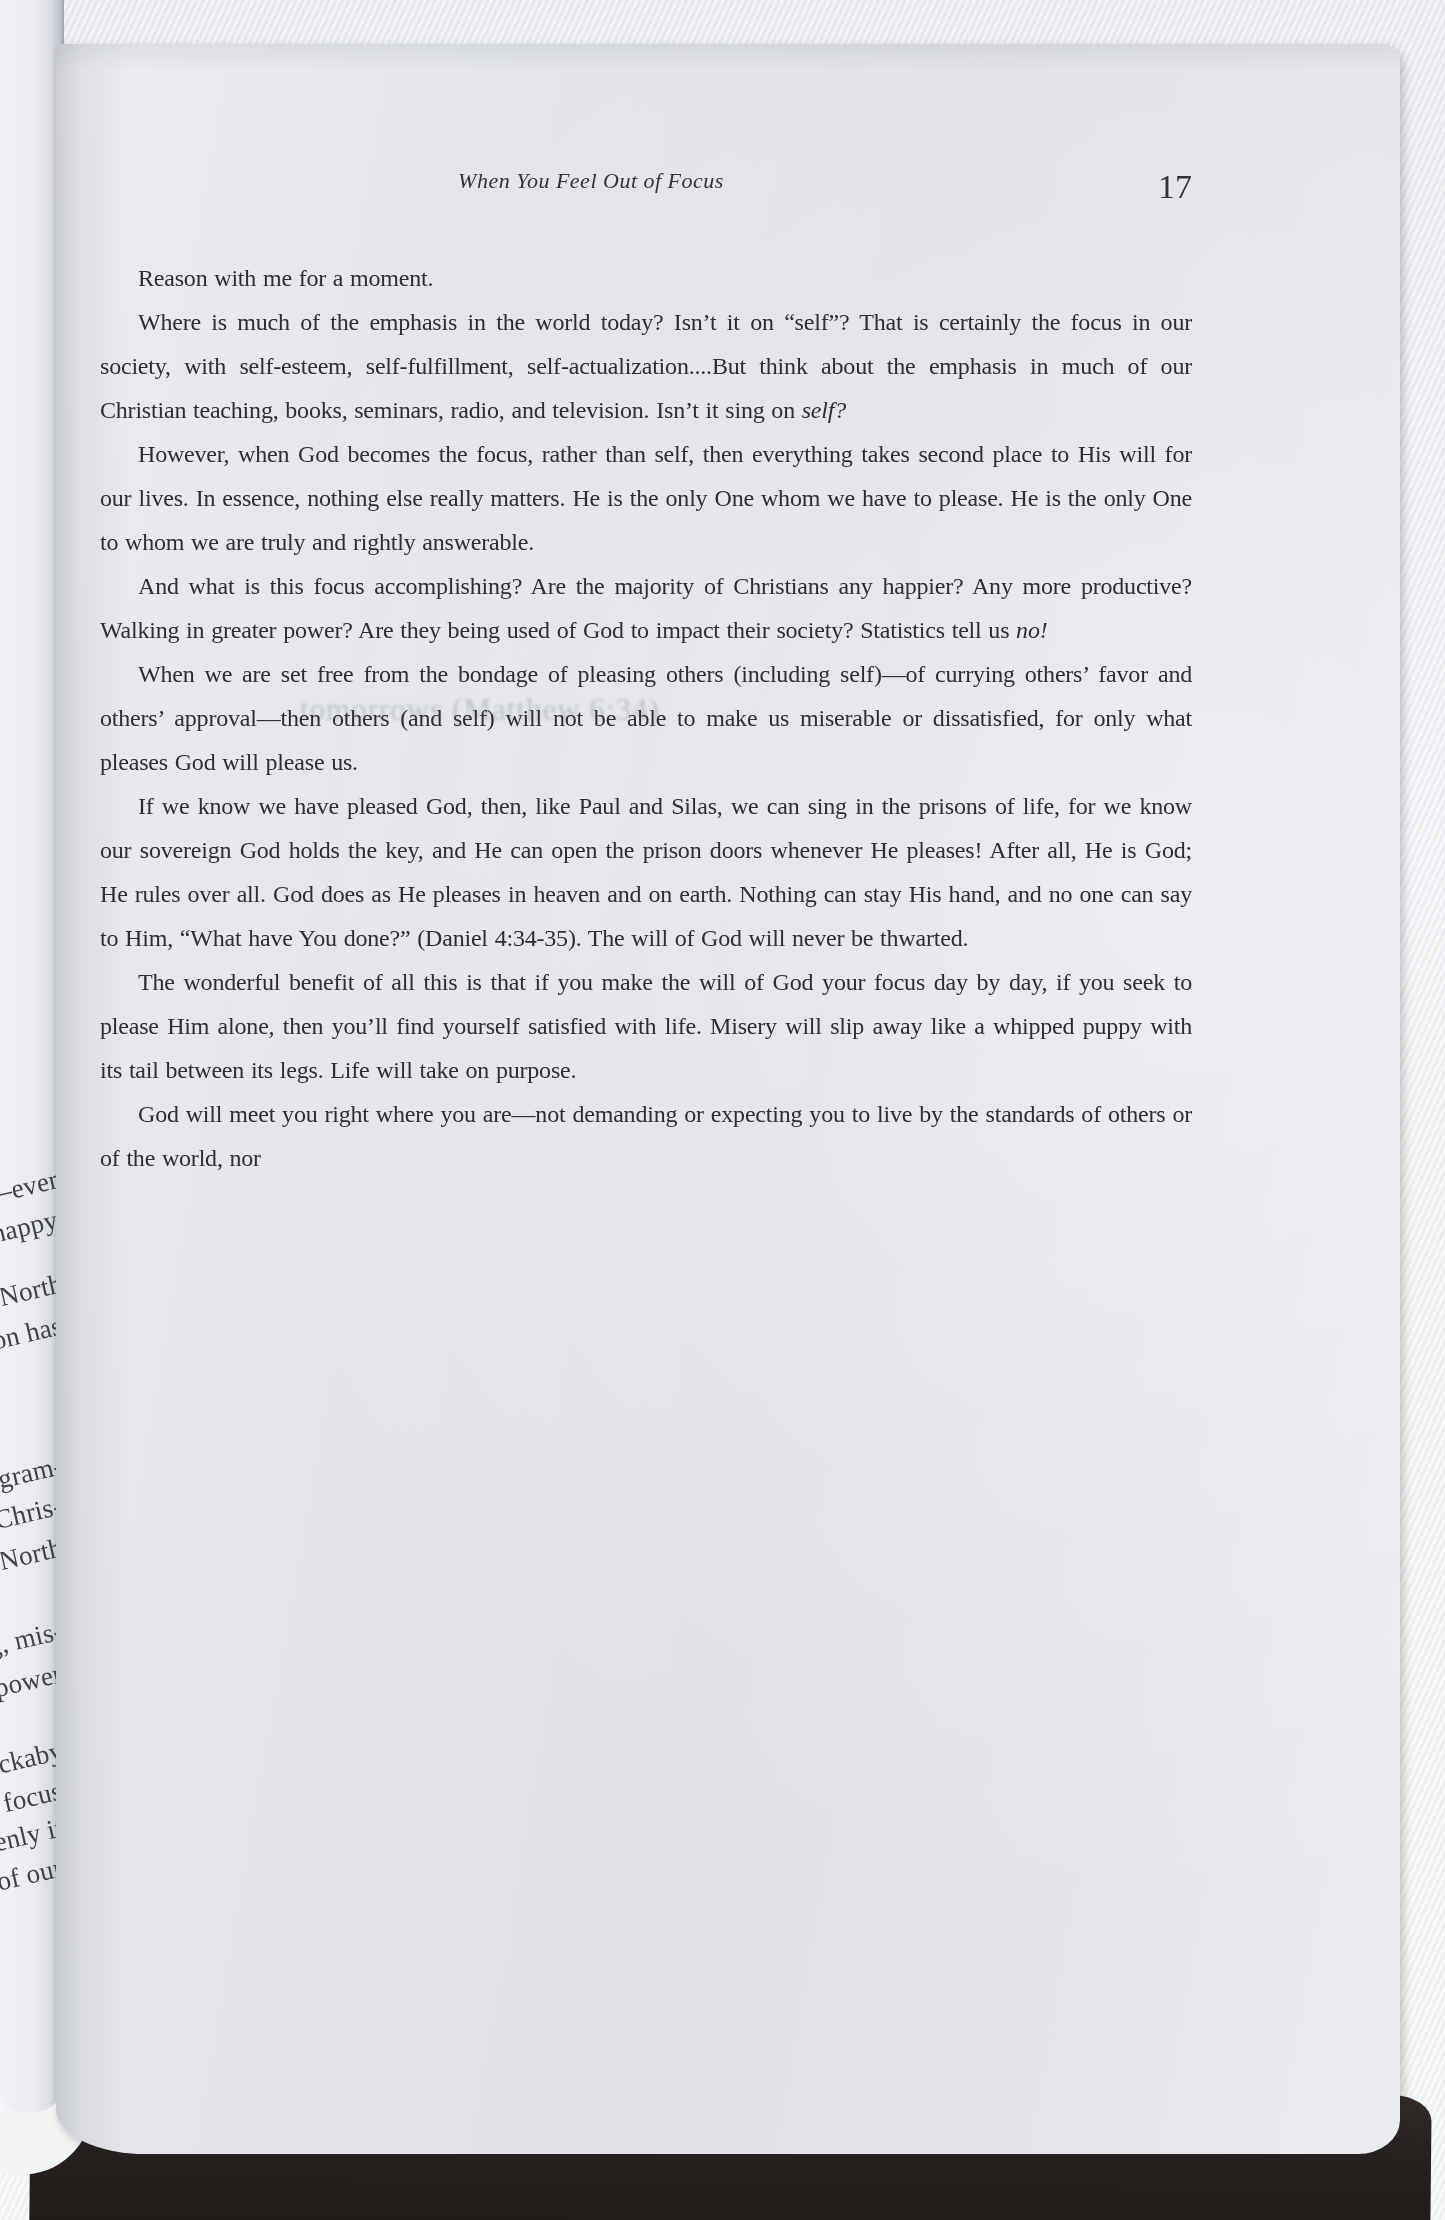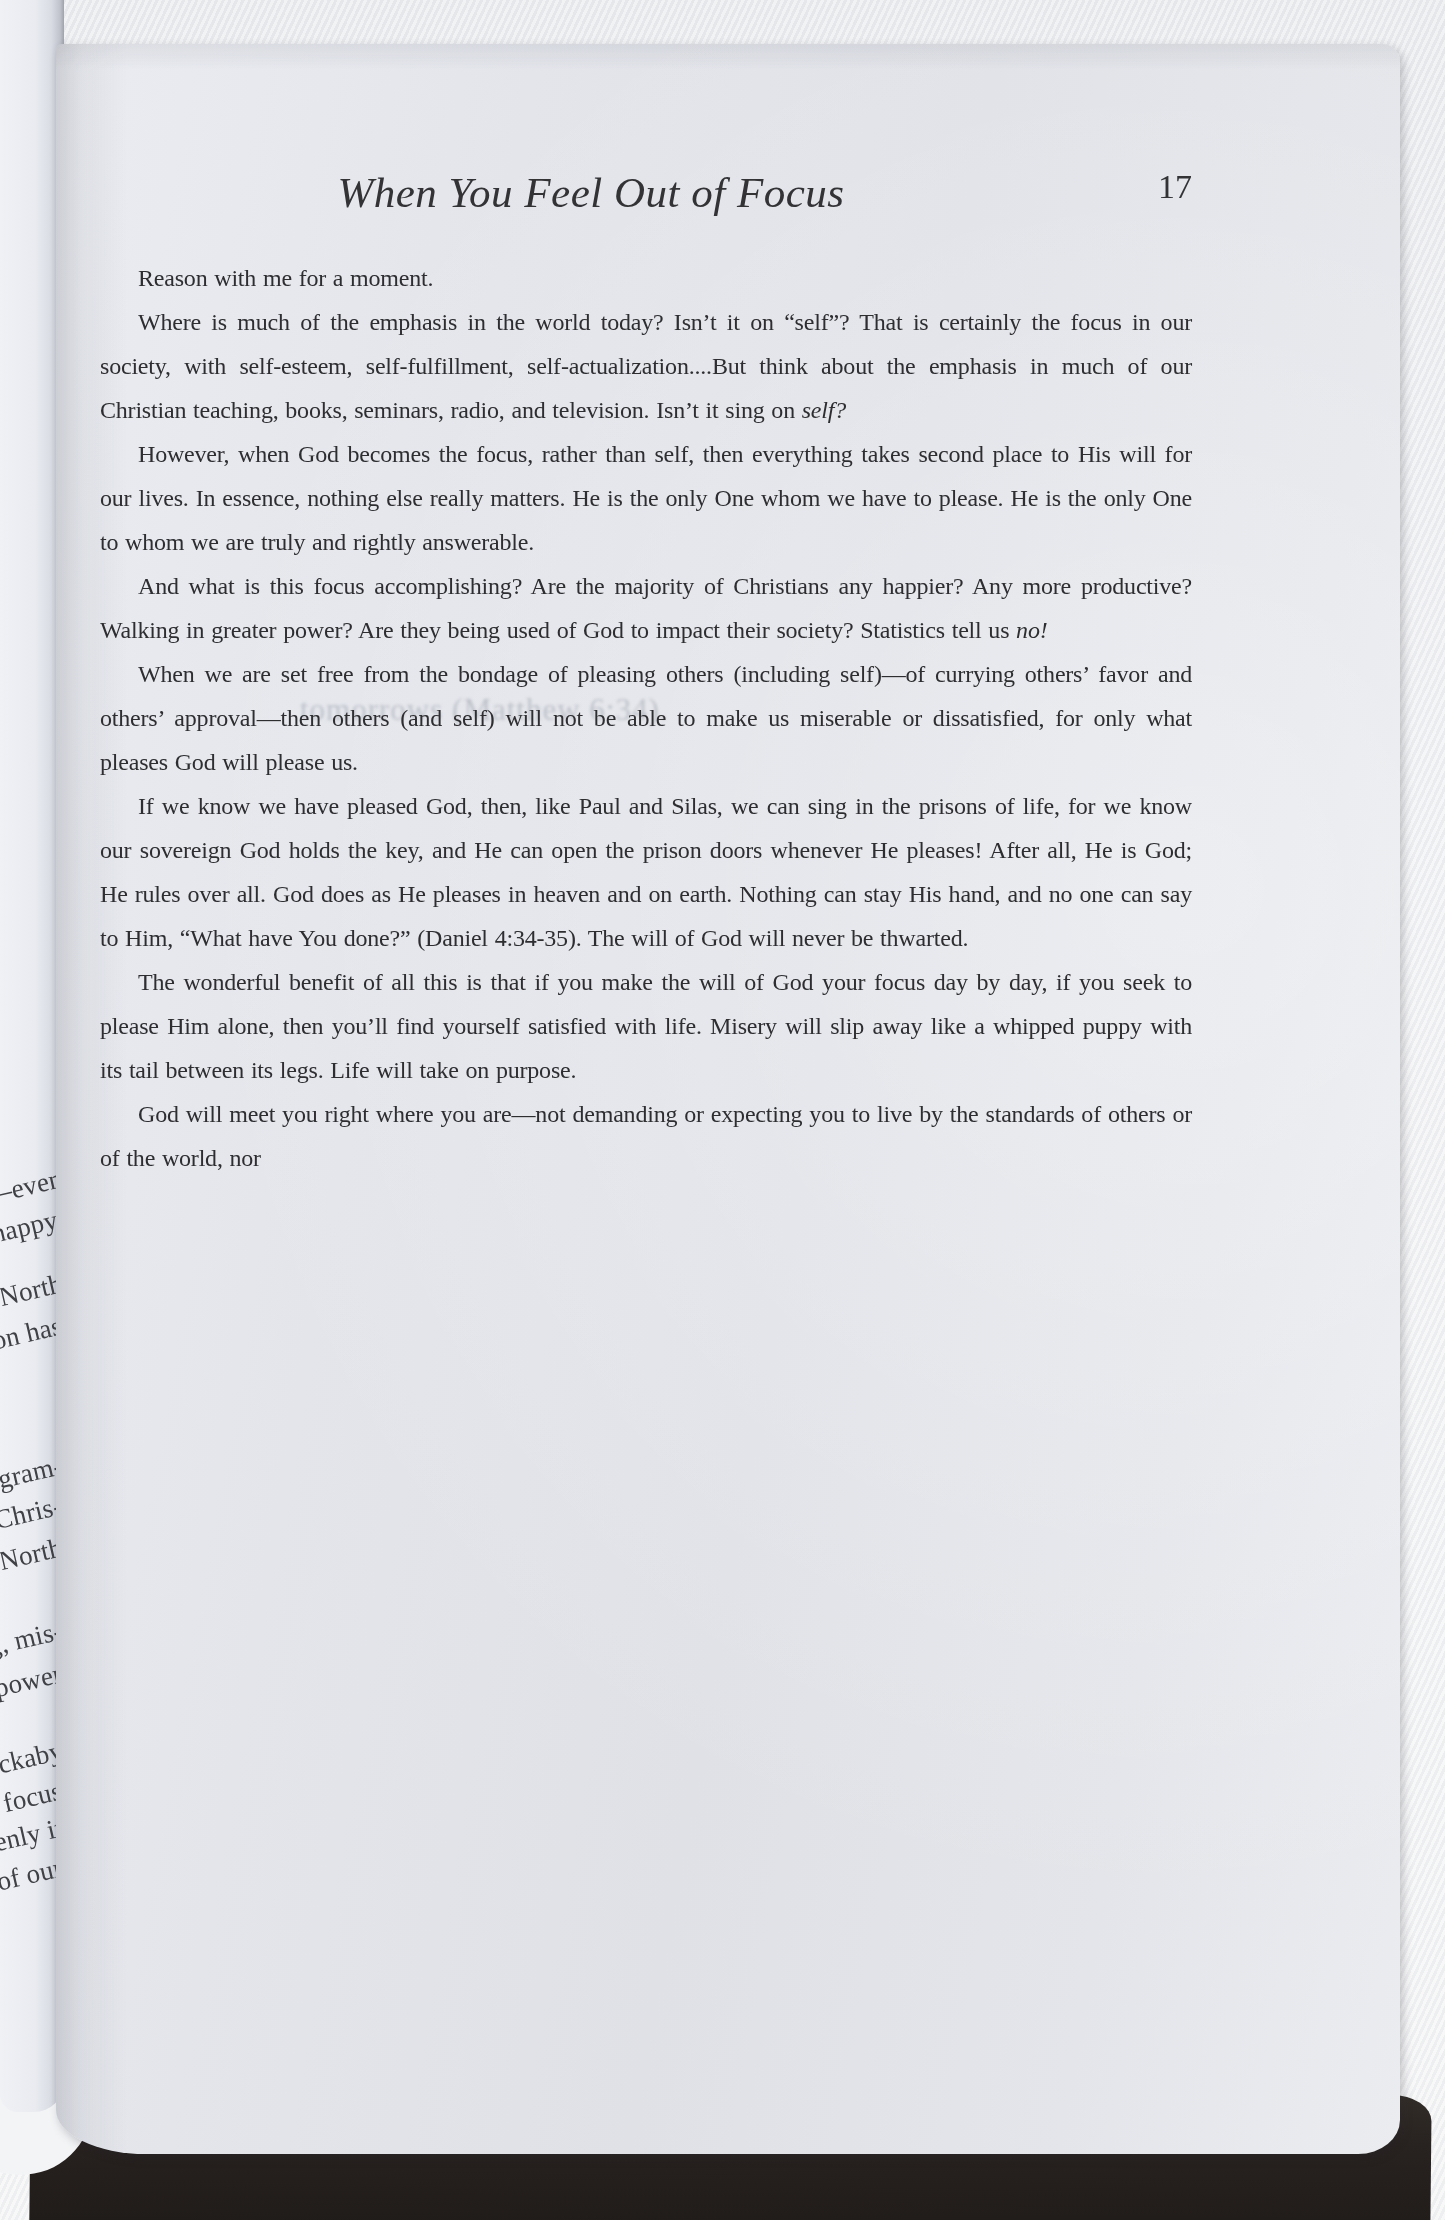--- a/index.html
+++ b/index.html
@@ -52,21 +52,21 @@
       linear-gradient(90deg, rgba(58,60,70,0.16) 0px, rgba(58,60,70,0.06) 26px, rgba(58,60,70,0) 72px),
       linear-gradient(180deg, rgba(58,60,70,0.07) 0px, rgba(58,60,70,0) 26px);
   }
 
   .content { position:relative; margin-left:44px; width:1092px; }
 
   .header-row {
     position:relative; padding-top:124px; height:46px;
   }
   .running-head {
-    text-align:center; font-style:italic; font-size:43px; color:#333336;
+    text-align:center; font-style:italic; font-size:22px; color:#333336;
     transform:translateX(-55px); letter-spacing:0.5px;
   }
   .page-number {
     position:absolute; right:0; top:124px; font-size:34px; color:#333336;
   }
 
   .body-text { margin-top:42px; }
   .para {
     margin:0; text-indent:38px; text-align:justify;
     font-size:24px; line-height:44px; letter-spacing:-0.2px;

